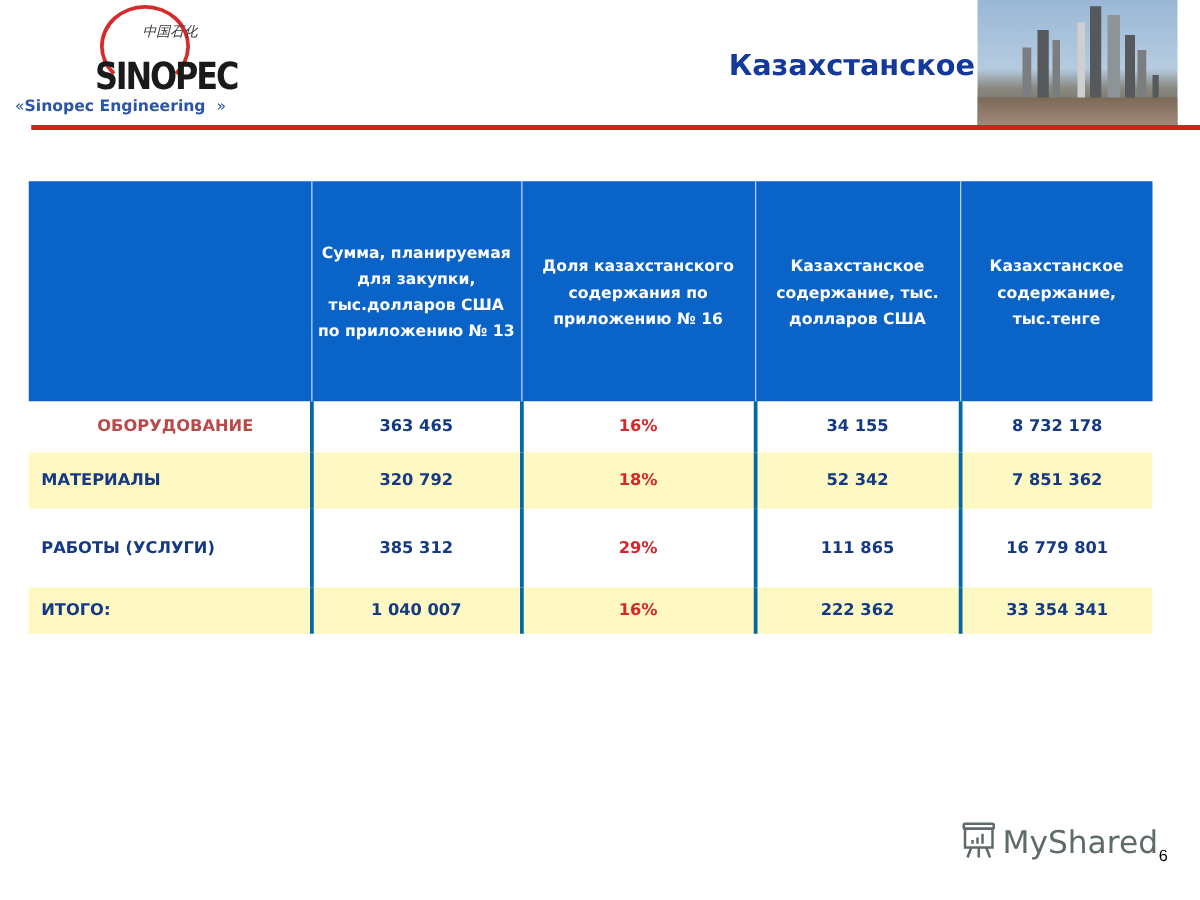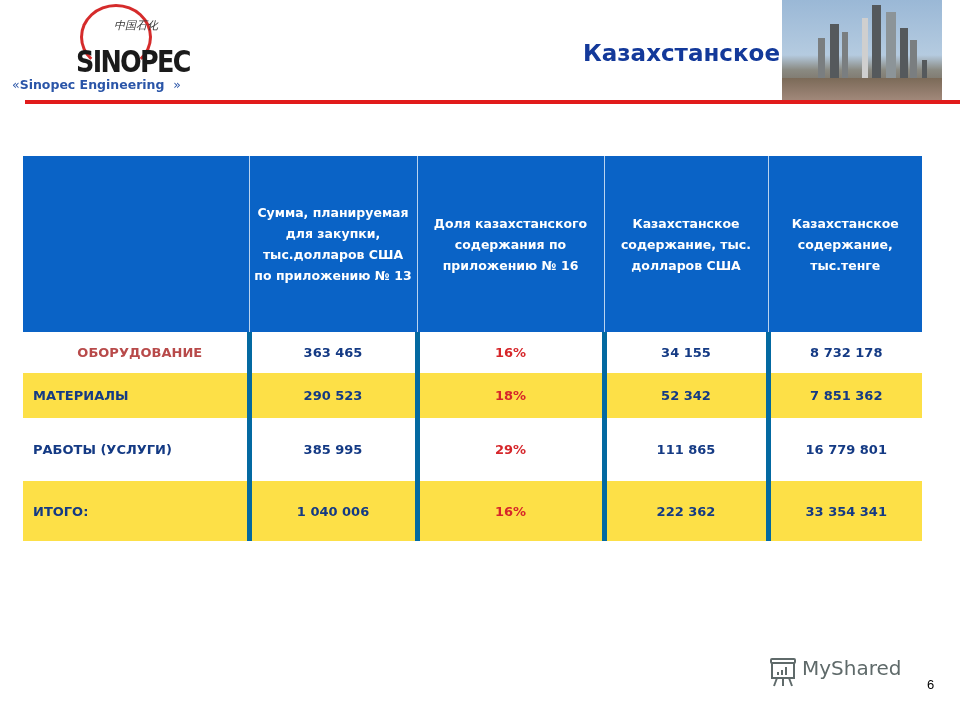--- a/index.html
+++ b/index.html
@@ -17,34 +17,34 @@
 
     .photo { position: absolute; left: 782px; top: 0; width: 160px; height: 100px; overflow: hidden;
       background: linear-gradient(180deg, #9ab8d6 0%, #b5cbe0 55%, #8a8a82 70%, #6b5a4a 100%); }
     .tower { position: absolute; bottom: 0; background: #7a7e80; }
     .tower.d { background: #55595c; }
     .tower.w { background: #cfcfcf; }
     .ground { position: absolute; left: 0; bottom: 0; width: 100%; height: 22px; background: linear-gradient(180deg, #7b6a58, #a1887a); }
 
     .red-line { position: absolute; left: 25px; top: 100px; width: 935px; height: 4px; background: #e11b1b; }
 
-    .table { position: absolute; left: 23px; top: 156px; width: 899px; border-collapse: collapse; table-layout: fixed; }
+    .table { position: absolute; left: 23px; top: 145px; width: 899px; border-collapse: collapse; table-layout: fixed; }
     .table th { background: #0a63c6; color: #ffffff; font-family: "DejaVu Sans", sans-serif; font-weight: bold; font-size: 12.5px; line-height: 21px; text-align: center; vertical-align: middle; height: 176px; border-left: 1px solid #b9d3ef; padding: 0 4px; }
     .table th:first-child { border-left: none; }
-    .table td { font-family: "DejaVu Sans", sans-serif; font-weight: bold; font-size: 13px; color: #143a84; text-align: center; vertical-align: middle; border-left: 5px solid #0369a1; }
+    .table td { font-family: "DejaVu Sans", sans-serif; font-weight: bold; font-size: 13px; color: #143a84; text-align: center; vertical-align: middle; border-left: 3px solid #0369a1; }
     .table td:first-child { text-align: left; padding-left: 10px; border-left: none; }
-    .table tr.alt td { background: #fde047; }
+    .table tr.alt td { background: #fef9c3; }
     .table tr.r1 td { height: 41px; }
     .table tr.r2 td { height: 45px; }
     .table tr.r3 td { height: 63px; }
-    .table tr.r4 td { height: 60px; }
+    .table tr.r4 td { height: 37px; }
     .table td.pct { color: #d6262a; }
     .table td.lbl-red { color: #b84a4a; text-align: center; }
 
-    .watermark { position: absolute; left: 768px; top: 656px; display: flex; align-items: flex-start; color: #5f6a6a; font-family: "DejaVu Sans", sans-serif; font-size: 20px; }
+    .watermark { position: absolute; left: 768px; top: 656px; display: flex; align-items: flex-end; color: #5f6a6a; font-family: "DejaVu Sans", sans-serif; font-size: 25px; }
     .watermark .wm-icon { width: 30px; height: 32px; margin-right: 4px; position: relative; }
     .page-num { position: absolute; left: 927px; top: 677px; font-family: "Liberation Sans", sans-serif; font-size: 13px; color: #000; }
   </style>
 </head>
 <body>
 
 <div class="logo">
   <div class="logo-ring"></div>
   <div class="logo-word">SINOPEC</div>
   <div class="logo-cn">中国石化</div>
@@ -92,35 +92,35 @@
   <tbody>
     <tr class="r1">
       <td class="lbl-red">ОБОРУДОВАНИЕ</td>
       <td>363 465</td>
       <td class="pct">16%</td>
       <td>34 155</td>
       <td>8 732 178</td>
     </tr>
     <tr class="r2 alt">
       <td>МАТЕРИАЛЫ</td>
-      <td>290 523</td>
+      <td>320 792</td>
       <td class="pct">18%</td>
       <td>52 342</td>
       <td>7 851 362</td>
     </tr>
     <tr class="r3">
       <td>РАБОТЫ (УСЛУГИ)</td>
-      <td>385 995</td>
+      <td>385 312</td>
       <td class="pct">29%</td>
       <td>111 865</td>
       <td>16 779 801</td>
     </tr>
     <tr class="r4 alt">
       <td>ИТОГО:</td>
-      <td>1 040 006</td>
+      <td>1 040 007</td>
       <td class="pct">16%</td>
       <td>222 362</td>
       <td>33 354 341</td>
     </tr>
   </tbody>
 </table>
 
 <div class="watermark">
   <span class="wm-icon">
     <svg width="30" height="32" viewBox="0 0 30 32">

